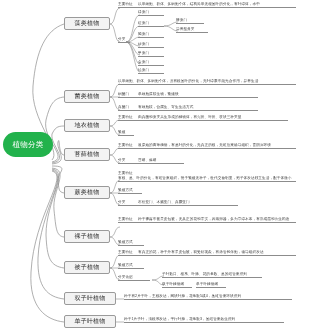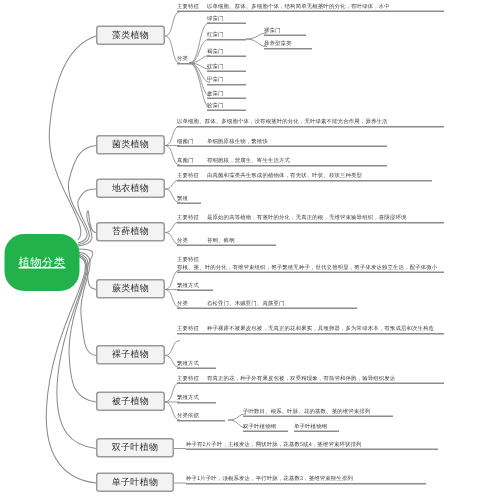--- a/index.html
+++ b/index.html
@@ -8,30 +8,29 @@
     background:#ffffff;
     font-family:"Liberation Sans","DejaVu Sans",sans-serif;
     overflow:hidden;
     position:relative;
   }
   #canvas{position:absolute;inset:0;width:300px;height:332px;}
   svg.links{position:absolute;left:0;top:0;width:300px;height:332px;pointer-events:none;}
 
   .root-node{
     position:absolute;
-    left:3px;top:156px;
-    width:50px;height:38px;
+    left:3px;top:132px;
+    width:50px;height:25px;
     border-radius:13px;
     background:#22b24c;
     display:flex;align-items:center;justify-content:center;
     color:#ffffff;
     font-size:7.5px;
     letter-spacing:.3px;
     z-index:5;
-    text-decoration:underline;
   }
 
   .branch-node{
     position:absolute;
     box-sizing:border-box;
     border:1px solid #9a9a9a;
     background:#f3f3f3;
     border-radius:2px;
     display:flex;align-items:center;justify-content:center;
     color:#2b2b2b;

